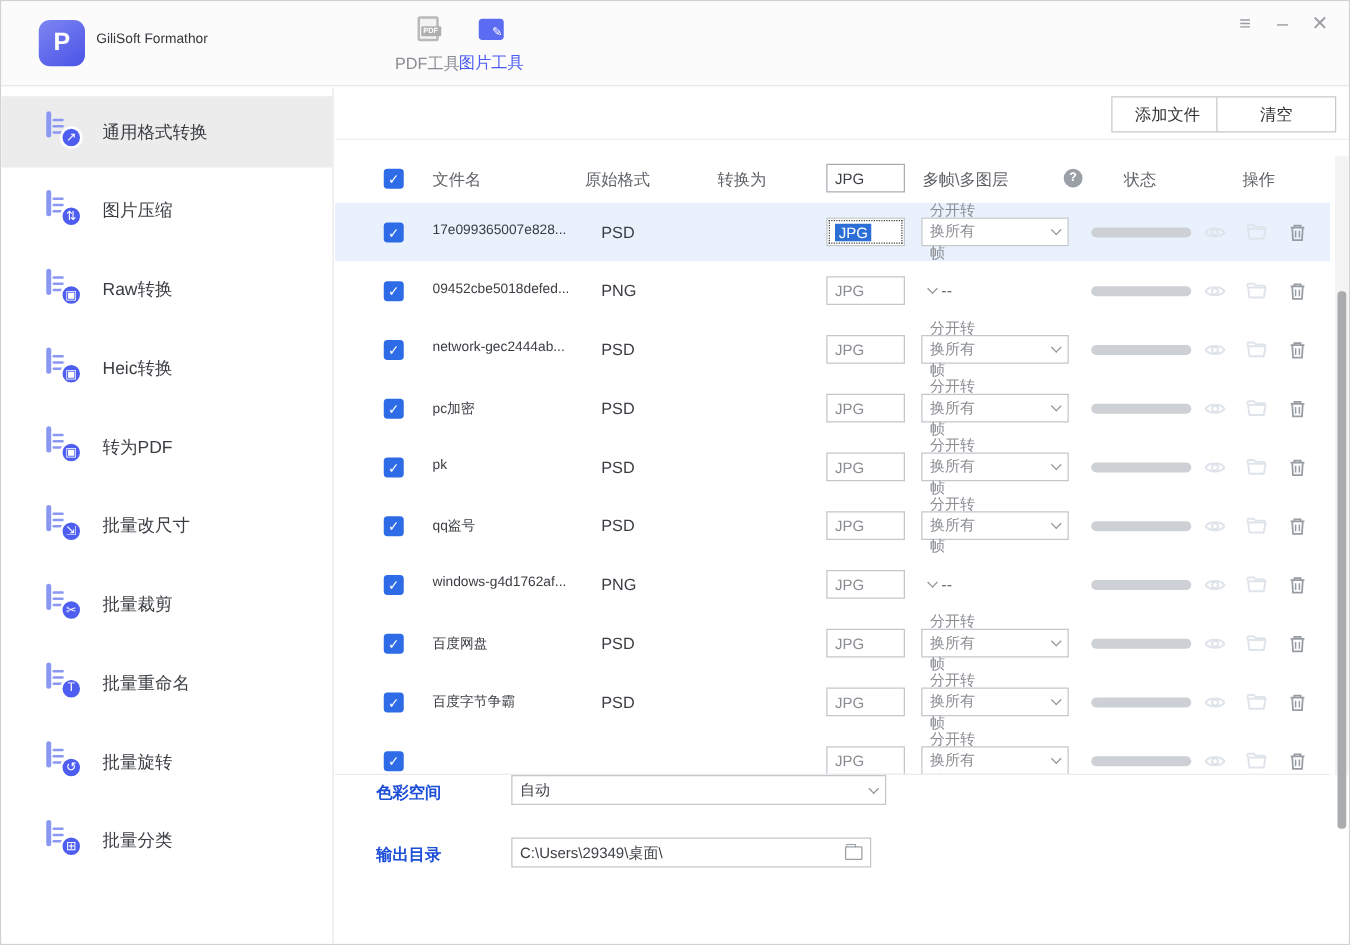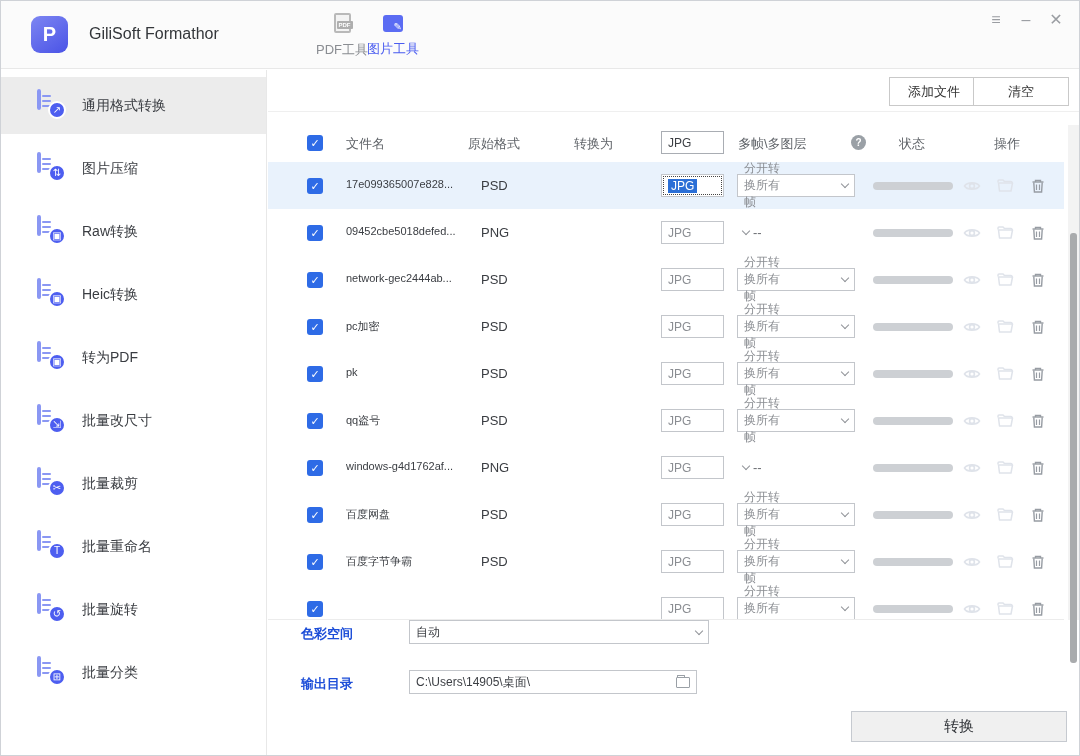--- a/index.html
+++ b/index.html
@@ -4,21 +4,21 @@
 <style>
   * { margin:0; padding:0; box-sizing:border-box; }
   body { font-family:"Liberation Sans", sans-serif; background:#dcdcdc; }
   .window { position:relative; width:1080px; height:756px; background:#fff; border:1px solid #cfd2d7; overflow:hidden; }
 
   
   .topbar { position:absolute; left:0; top:0; width:100%; height:68px; background:#fbfbfb; border-bottom:1px solid #e8e8e8; }
   .logo { position:absolute; left:30px; top:15px; width:37px; height:37px; border-radius:9px;
           background:linear-gradient(145deg,#7d86f2,#4a53e6); color:#fff; font-weight:bold; font-size:20px;
           display:flex; align-items:center; justify-content:center; }
-  .app-title { position:absolute; left:88px; top:24px; font-size:16px; color:#33363a; }
+  .app-title { position:absolute; left:76px; top:24px; font-size:11px; color:#33363a; }
   .tab { position:absolute; top:12px; width:64px; text-align:center; cursor:pointer; }
   .tab .tab-label { display:block; margin-top:4px; font-size:13px; color:#8a8d92; }
   .tab.active .tab-label { color:#4a5cf0; }
   .tab-icon { display:inline-block; width:24px; height:22px; position:relative; }
   .pdf-glyph { display:inline-block; width:17px; height:20px; border:2px solid #b9b9b9; border-radius:2px; position:relative; background:#f3f3f3;}
   .pdf-glyph::after { content:"PDF"; position:absolute; right:-4px; bottom:2px; background:#aeaeae; color:#fff; font-size:6px; font-weight:bold; padding:1px 2px; border-radius:1px;}
   .img-glyph { display:inline-block; width:20px; height:17px; border-radius:3px; background:#5b6cf3; position:relative; margin-top:2px;}
   .img-glyph::before { content:""; position:absolute; left:-3px; top:-3px; width:20px; height:17px; border:2px solid #9aa5f7; border-radius:3px; background:#fff; z-index:-1;}
   .img-glyph::after { content:"✎"; position:absolute; right:1px; bottom:0; color:#fff; font-size:10px; }
   .win-controls { position:absolute; right:14px; top:10px; display:flex; gap:12px; color:#9a9da2; font-size:16px; }
@@ -567,20 +567,19 @@
     </div>
 
     <div class="settings">
       <span class="setting-label cs-label">色彩空间</span>
       <div class="dd dd-colorspace">
         <span class="dd-value">自动</span>
           <span class="chev"></span>
       </div>
       <span class="setting-label od-label">输出目录</span>
       <div class="output-input">
-        <span class="path">C:\Users\14905\桌面\</span>
+        <span class="path">C:\Users\29349\桌面\</span>
         <span class="folder-glyph"></span>
       </div>
     </div>
 
-    <button class="btn-convert">转换</button>
   </div>
 </div>
 
 </body></html>

